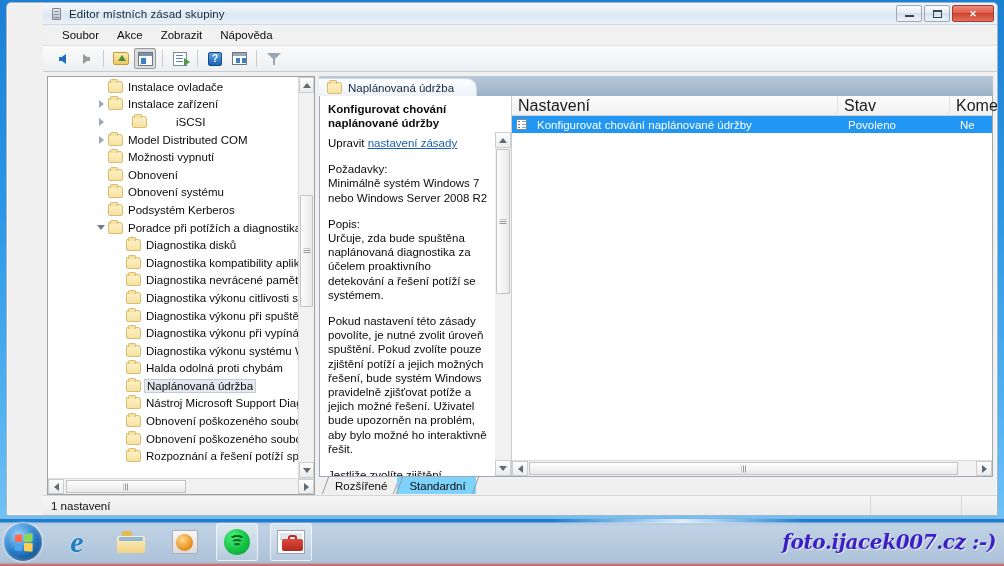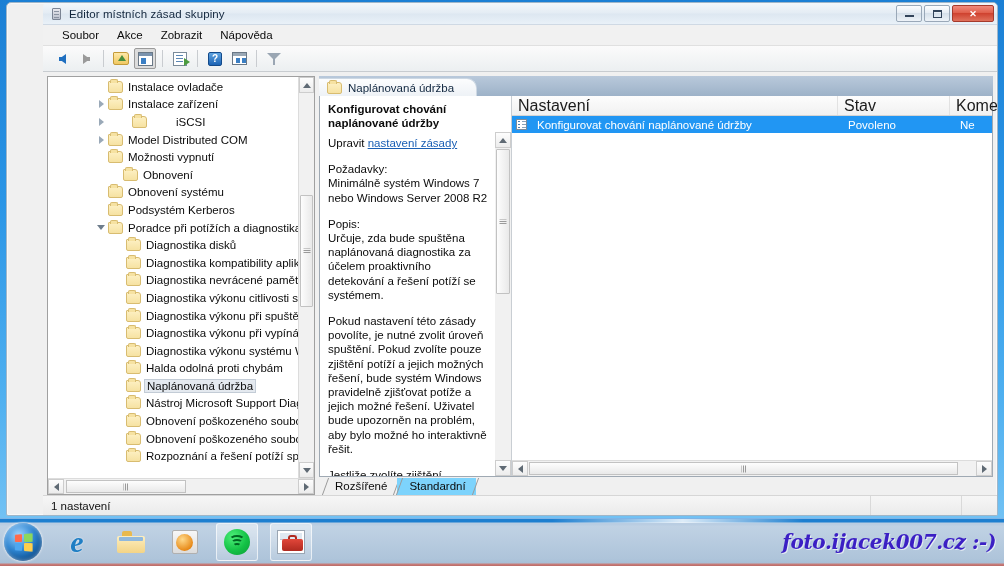--- a/index.html
+++ b/index.html
@@ -194,21 +194,21 @@
   .lv-col { font-size:16px; color:#1b1b1b; display:flex; align-items:center; padding-left:6px; border-right:1px solid #e2e2e2; }
   .lv-rows { flex:1 1 auto; overflow:hidden; position:relative; }
   .lv-row { height:17px; display:flex; align-items:center; font-size:11.5px; }
   .lv-row.sel { background:#2196f3; color:#fff; }
   .lv-cell { padding-left:6px; overflow:hidden; white-space:nowrap; }
   .lv-icon { width:11px;height:11px;flex:0 0 11px; margin:0 4px 0 4px; background:#fff; border:1px solid #7a8b9a; position:relative; }
   .lv-icon::before{content:"";position:absolute;left:1px;top:1px;width:2px;height:1px;background:#4b7fb5;box-shadow:0 3px 0 #4b7fb5,0 6px 0 #4b7fb5;}
   .lv-icon::after{content:"";position:absolute;left:5px;top:1px;width:4px;height:1px;background:#8aa2b8;box-shadow:0 3px 0 #8aa2b8,0 6px 0 #8aa2b8;}
 
   
-  .tabstrip { height:18px; flex:0 0 18px; display:flex; align-items:center; background:#f0f0f0; padding-left:4px; }
+  .tabstrip { height:18px; flex:0 0 18px; display:flex; align-items:flex-start; background:#f0f0f0; padding-left:4px; }
   .tab {
     font-size:11.5px; color:#0b0b0b; height:17px;
     display:flex; align-items:center; padding:0 10px 0 12px;
     position:relative; background:#7dd3fc;
   }
   .tab::before{ content:""; position:absolute; left:2px; top:0; bottom:0; width:9px;
     border-left:1px solid #9a9a9a; transform: skewX(-20deg); }
   .tab::after{ content:""; position:absolute; right:0px; top:0; bottom:0; width:9px;
     border-right:1px solid #9a9a9a; transform: skewX(-20deg); }
   .tab.active { background:#f0f0f0; font-weight:normal; }
@@ -375,21 +375,21 @@
                     <i></i>
                   </span>
                   <span class="tfolder"></span>
                   <span class="tlabel">Model Distributed COM</span>
                 </div>
                 <div class="trow" style="padding-left: 46px;">
                   <span class="expander"></span>
                   <span class="tfolder"></span>
                   <span class="tlabel">Možnosti vypnutí</span>
                 </div>
-                <div class="trow" style="padding-left: 46px; margin-left: 15px;">
+                <div class="trow" style="padding-left: 46px;">
                   <span class="expander"></span>
                   <span class="tfolder"></span>
                   <span class="tlabel">Obnovení</span>
                 </div>
                 <div class="trow" style="padding-left: 46px;">
                   <span class="expander"></span>
                   <span class="tfolder"></span>
                   <span class="tlabel">Obnovení systému</span>
                 </div>
                 <div class="trow" style="padding-left: 46px;">

